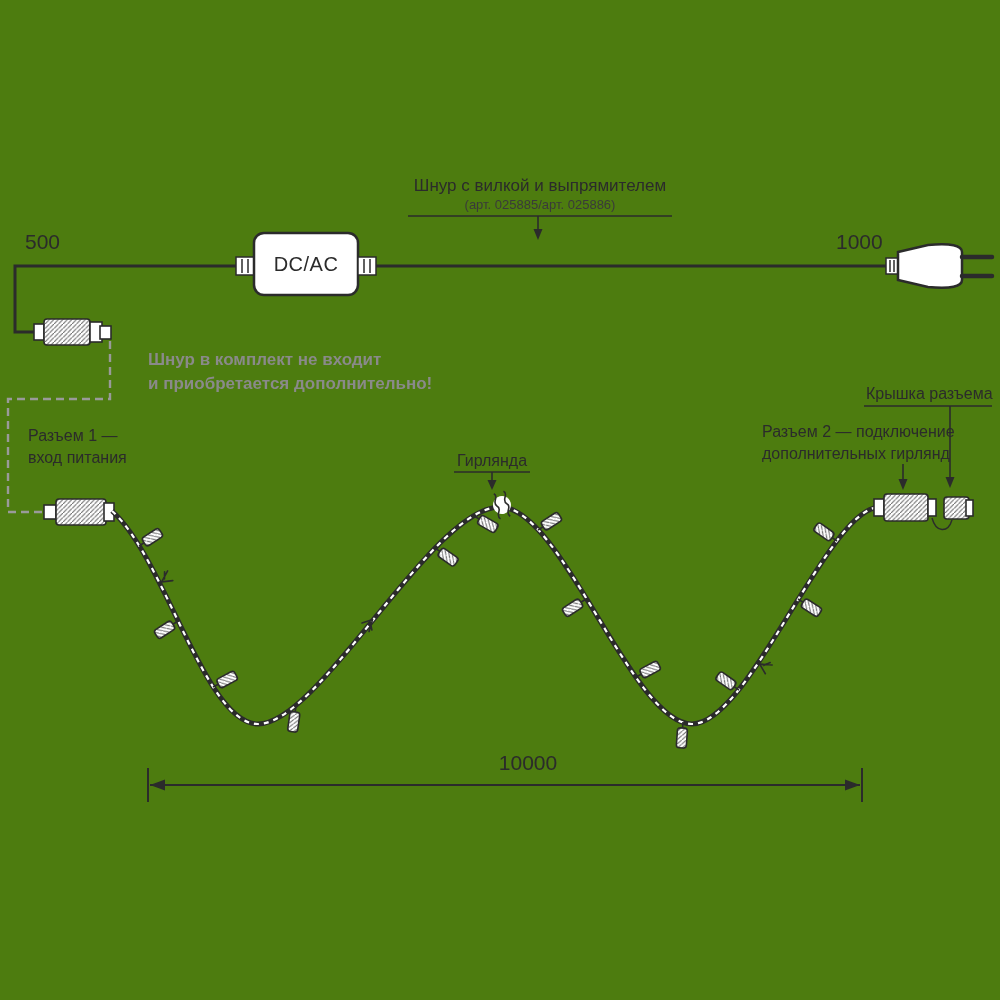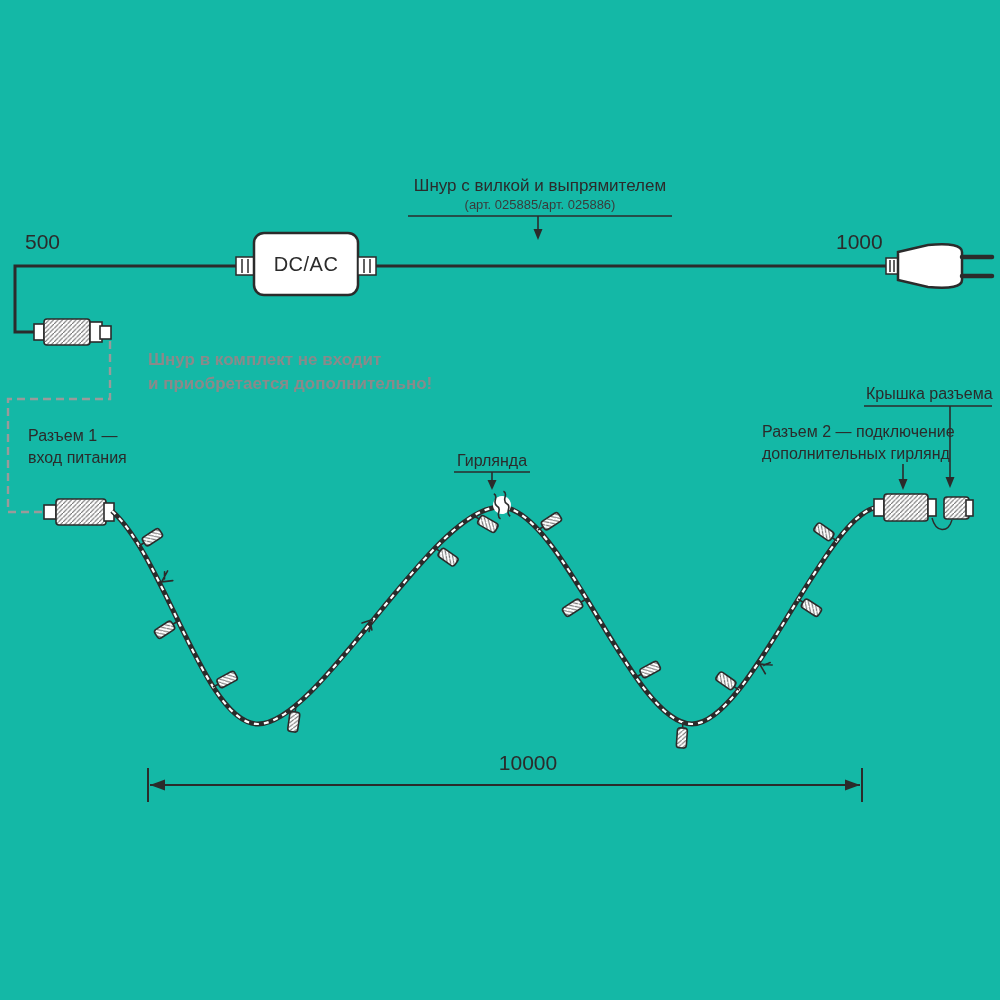--- a/index.html
+++ b/index.html
@@ -1,16 +1,16 @@
 <!DOCTYPE html>
 <html><head>
 <meta charset="utf-8">
 <style>
   html,body{margin:0;padding:0;background:#ffffff;}
-  .stage{position:relative;width:1000px;height:1000px;background:#14b8a6;overflow:hidden;
+  .stage{position:relative;width:1000px;height:1000px;background:#4d7c0f;overflow:hidden;
          font-family:"Liberation Sans","DejaVu Sans",sans-serif;}
   svg{display:block;}
   svg text{font-family:"Liberation Sans","DejaVu Sans",sans-serif;fill:#2b2b2b;}
   .t-title{font-size:17px;}
   .t-sub{font-size:13px;fill:#3a3a3a;}
   .t-dim{font-size:21px;}
   .t-note{font-size:17px;font-weight:700;fill:#8a8a8a;}
   .t-label{font-size:16px;}
   .t-box{font-size:20px;letter-spacing:0.5px;}
 </style>

